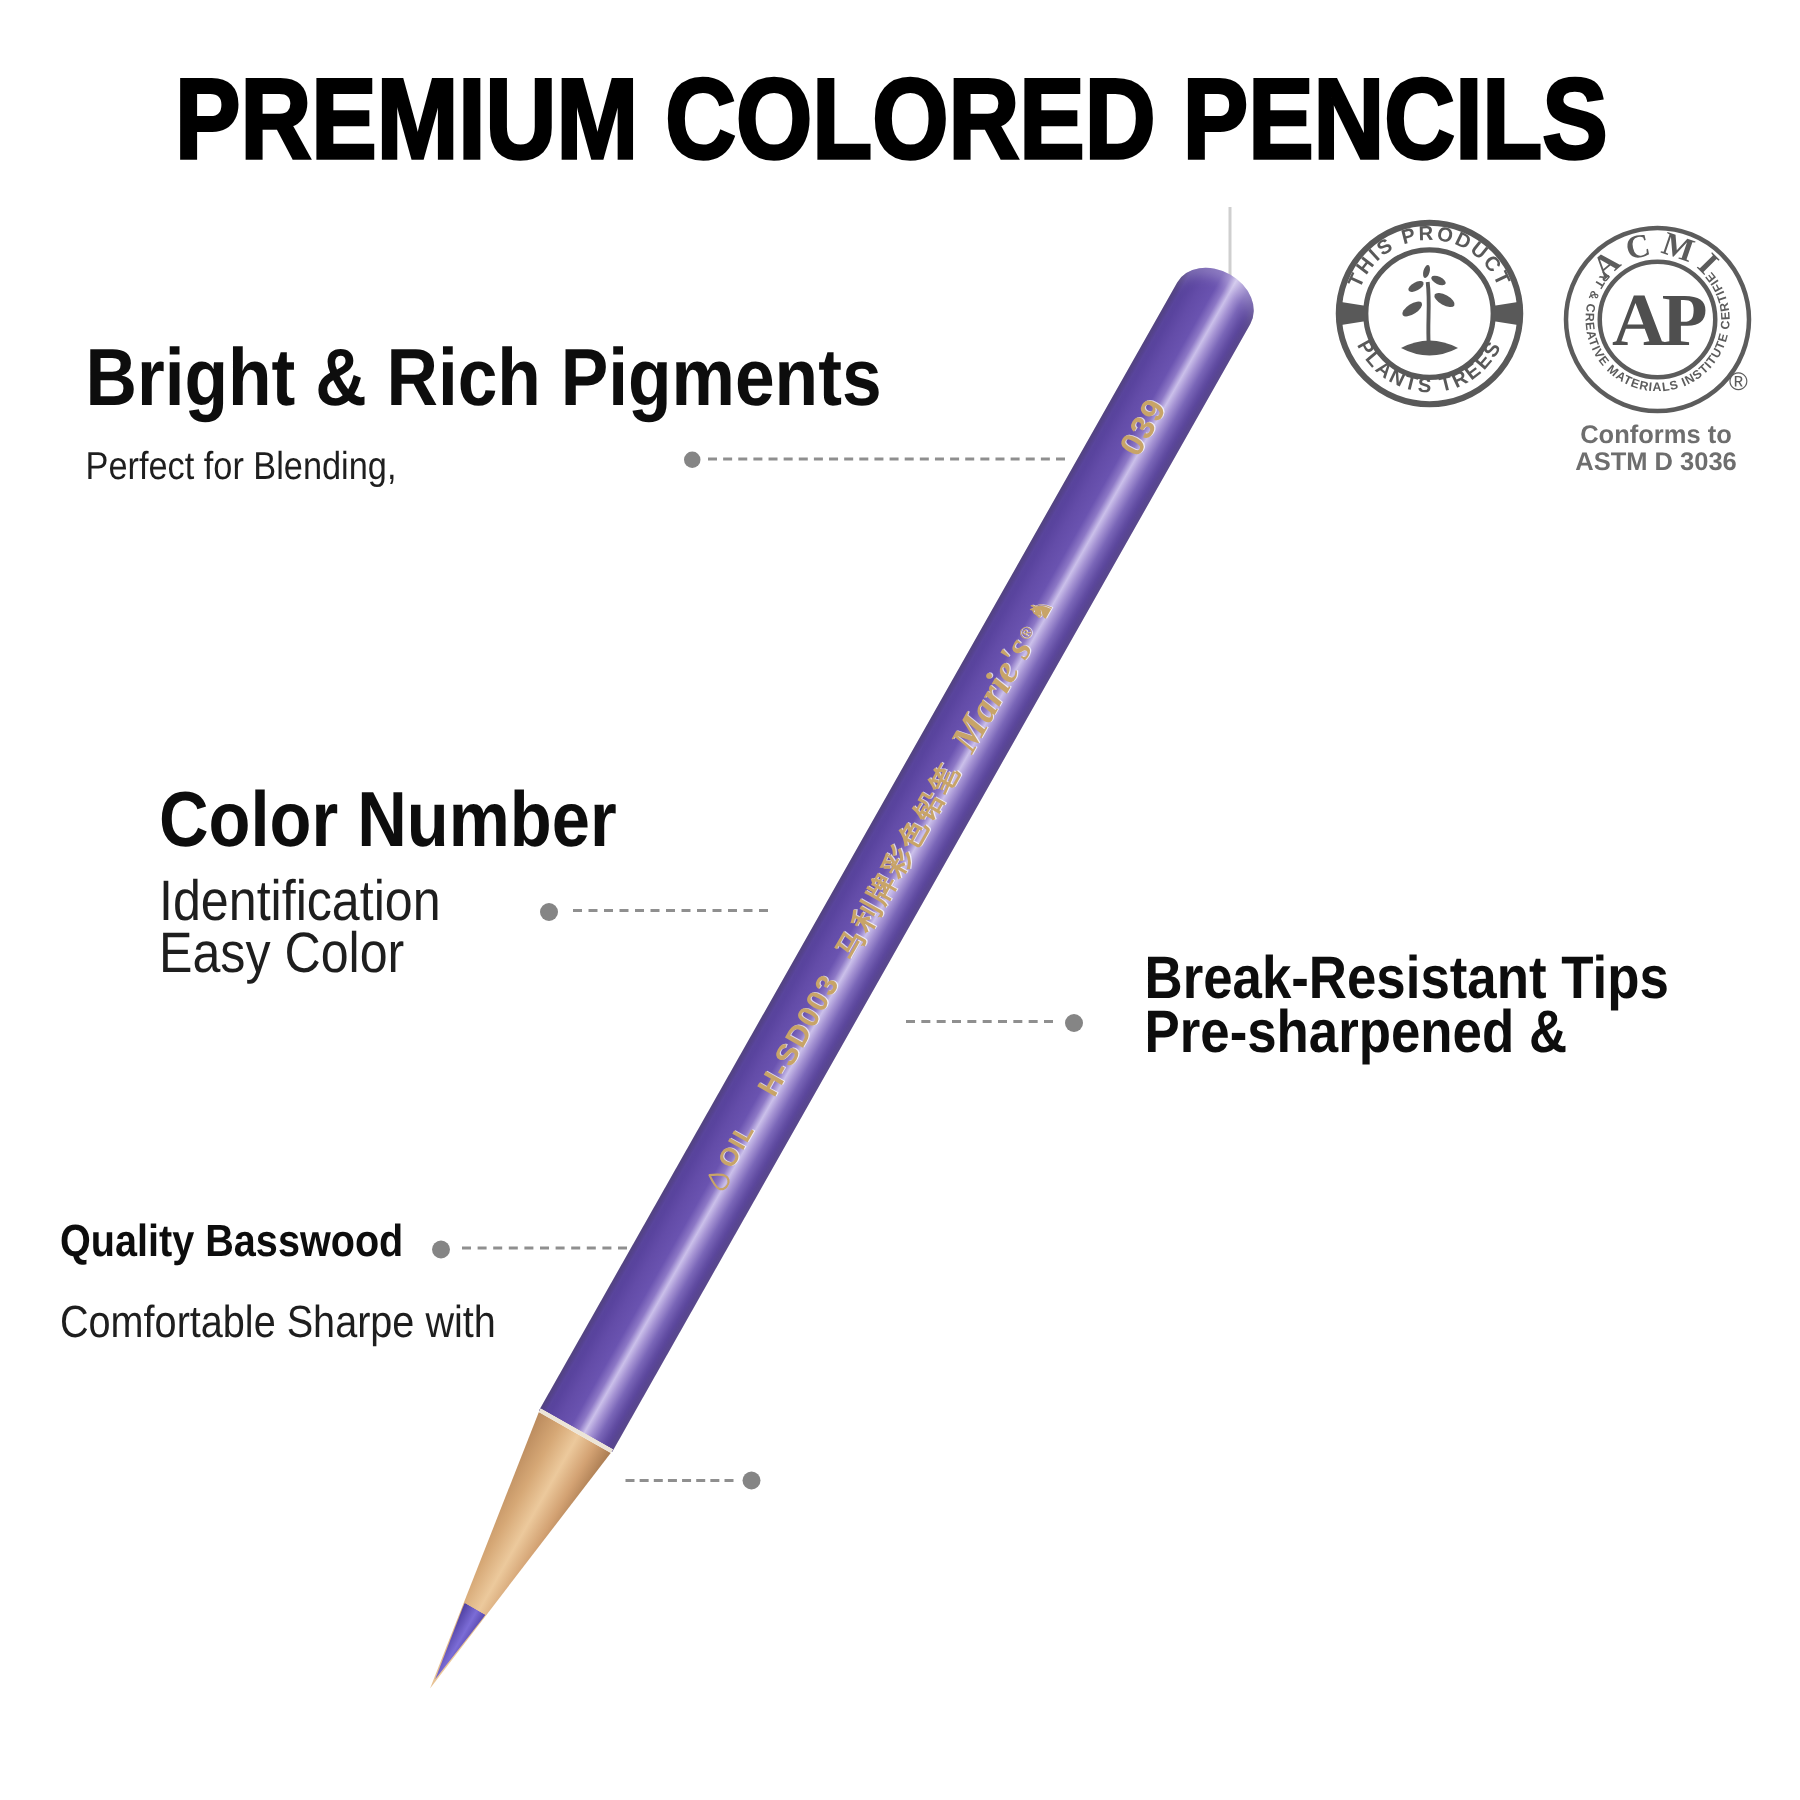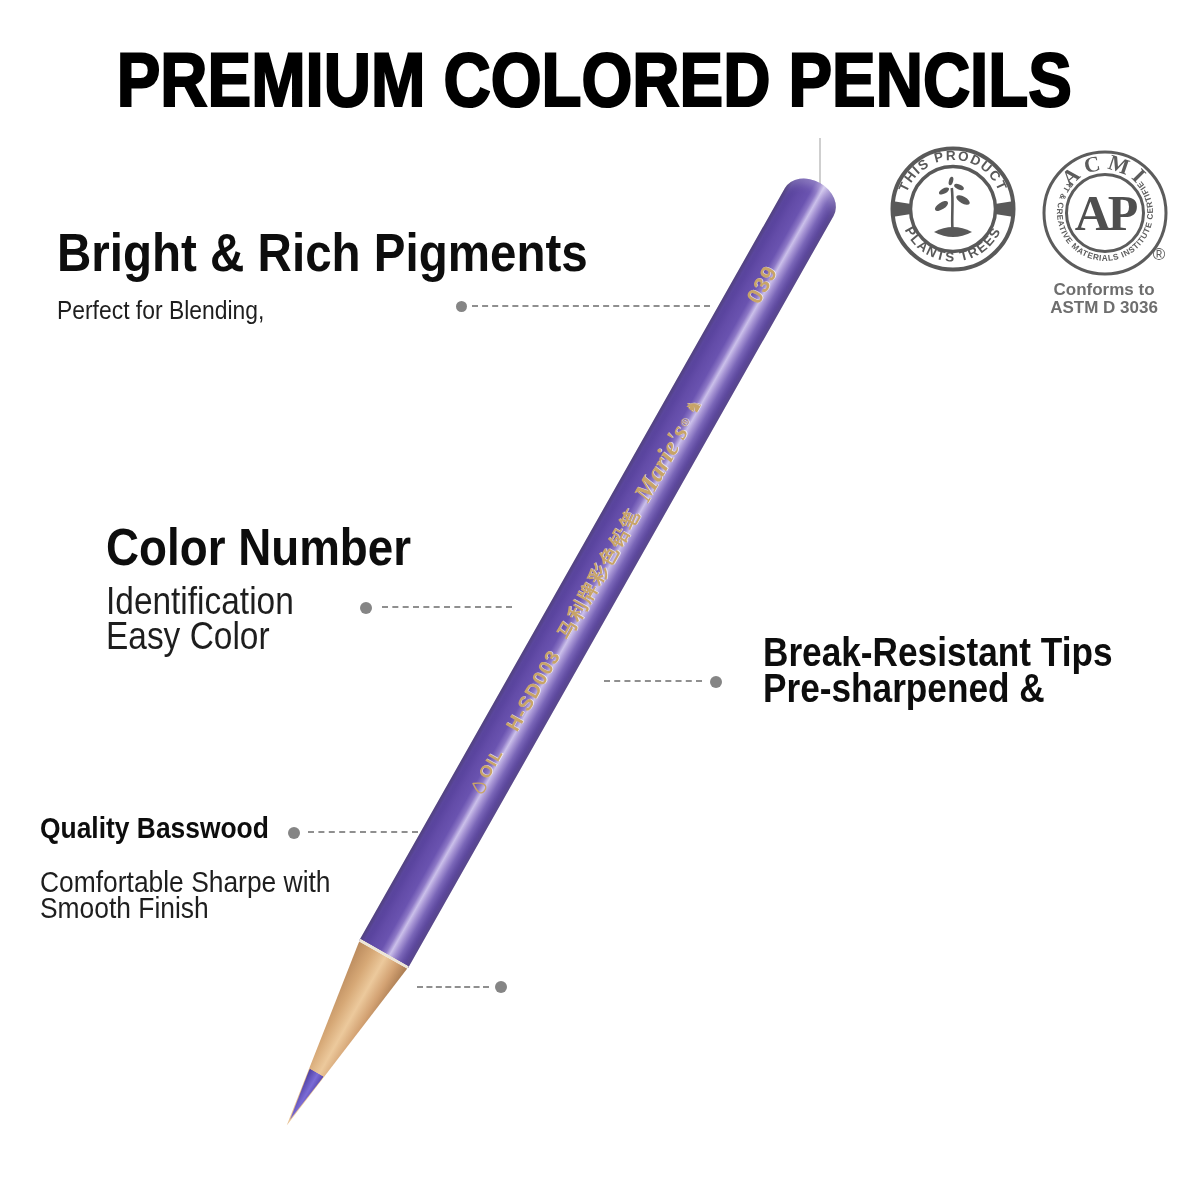--- a/index.html
+++ b/index.html
@@ -164,21 +164,20 @@
     <div class="ln b40"><span>Break-Resistant Tips</span></div>
     <div class="ln b40"><span>Pre-sharpened &amp;</span></div>
   </div>
   <div class="dash" style="left:604px;top:680px;width:98px"></div>
   <div class="dot" style="left:710px;top:676px;width:12px;height:12px"></div>
 
   <div class="callout" style="left:40px;top:812px">
     <div class="ln h-sm"><span>Quality Basswood</span></div>
     <div style="height:25px"></div>
     <div class="ln sub-sm"><span>Comfortable Sharpe with</span></div>
-    <div class="ln sub-sm"><span>Smooth Finish</span></div>
   </div>
   <div class="dot" style="left:288px;top:827px;width:12px;height:12px"></div>
   <div class="dash" style="left:308px;top:831px;width:110px"></div>
 
   <div class="dash" style="left:417px;top:986px;width:72px"></div>
   <div class="dot" style="left:495px;top:981px;width:12px;height:12px"></div>
 
 </div>
 
 </body></html>

